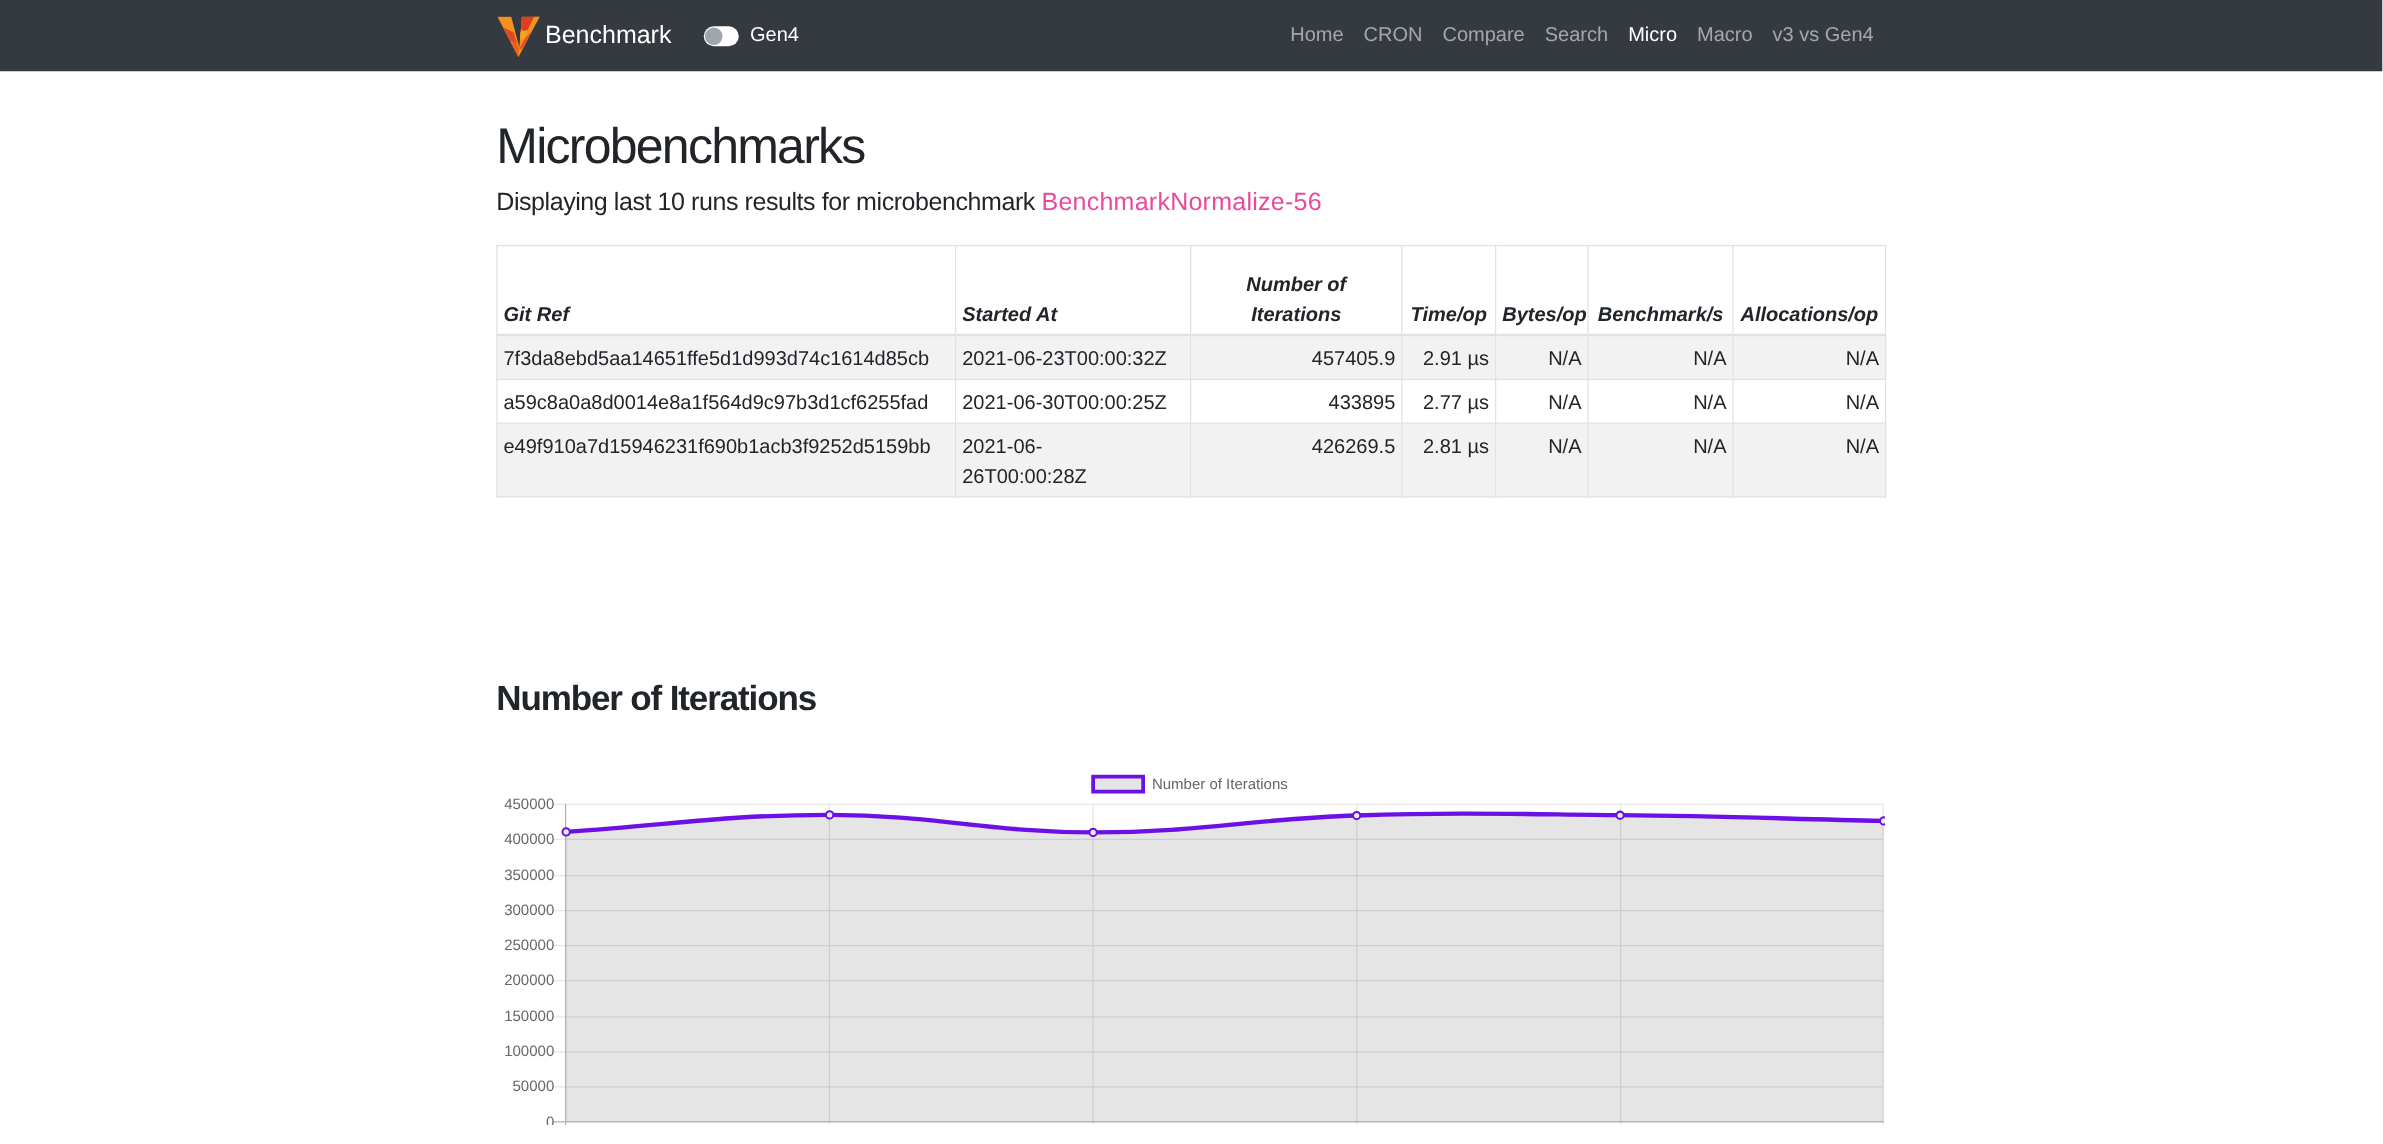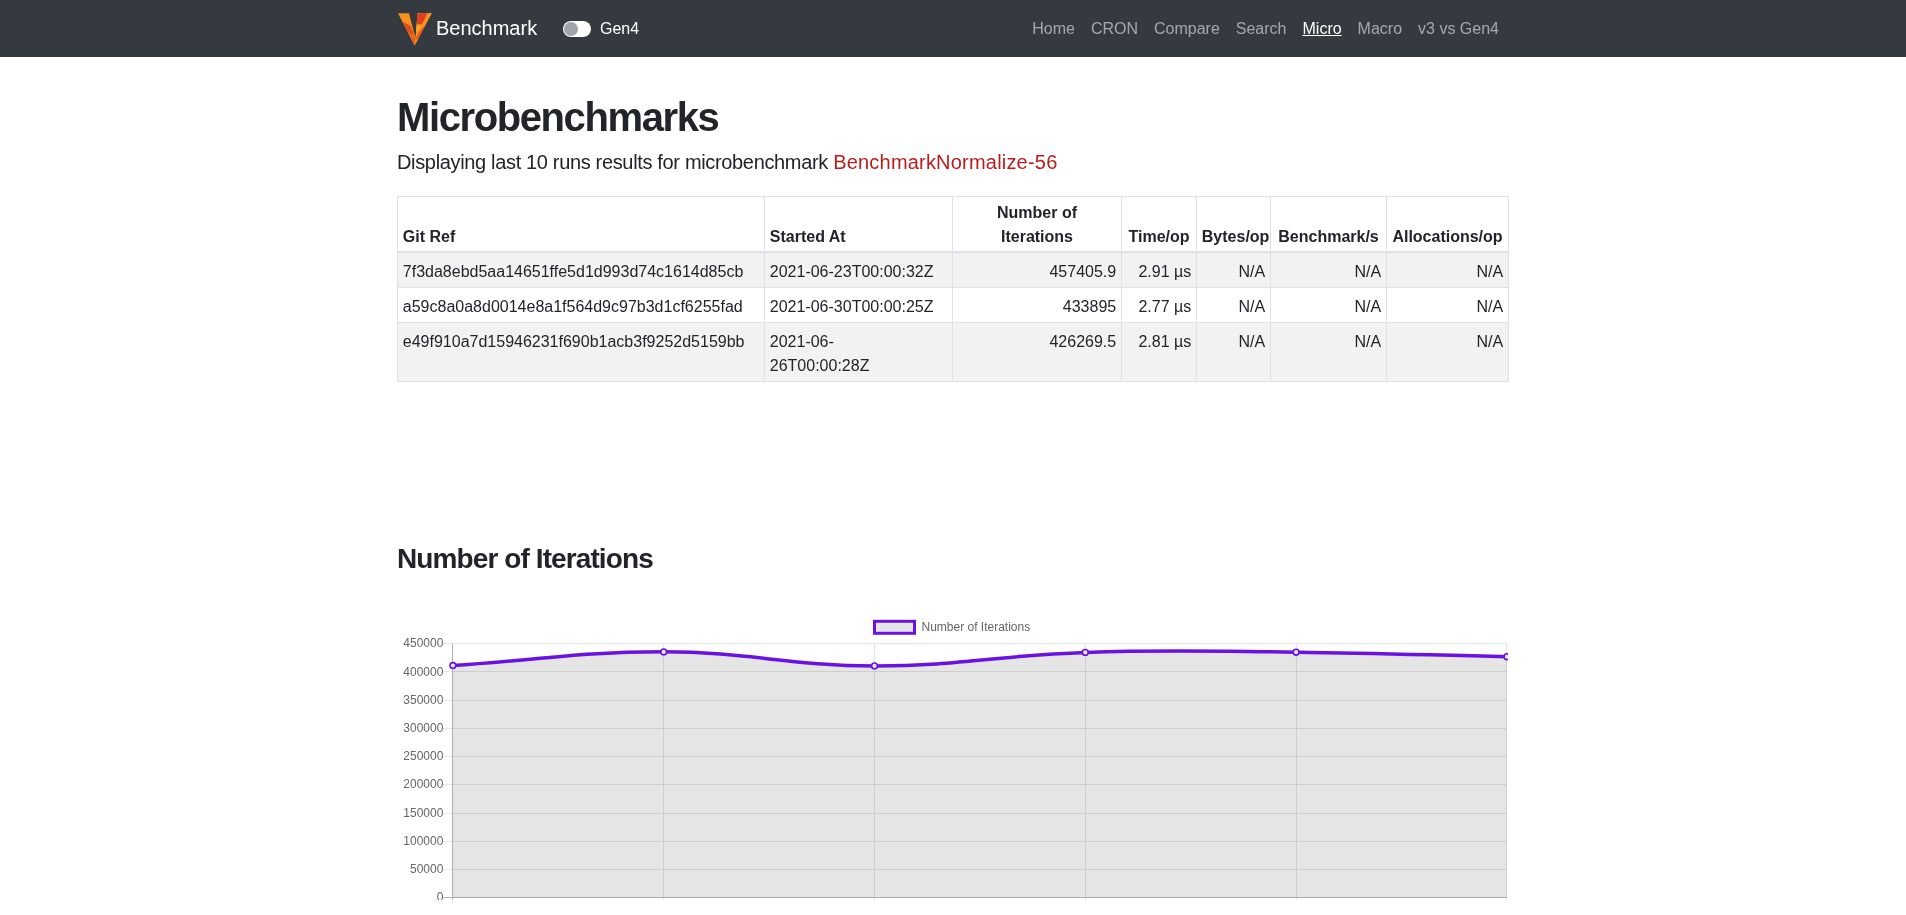--- a/index.html
+++ b/index.html
@@ -10,32 +10,32 @@
 
   
   .navbar { position:absolute; left:0; top:0; width:1906px; height:57px; background:#343a40; }
   .brand-logo { position:absolute; left:398px; top:13px; width:34px; height:33px; }
   .brand-text { position:absolute; left:436px; top:0; height:57px; line-height:57px; color:#fff; font-size:20px; }
   .switch { position:absolute; left:563px; top:21px; width:28px; height:16px; background:#fff; border-radius:8px; }
   .switch .knob { position:absolute; left:1px; top:1px; width:14px; height:14px; border-radius:50%; background:#9fa5ac; }
   .gen4 { position:absolute; left:600px; top:0; height:57px; line-height:57px; color:#fff; font-size:16px; }
   .navlinks { position:absolute; top:0; right:399px; height:57px; line-height:57px; font-size:16px; }
   .navlinks a { color:rgba(255,255,255,.55); text-decoration:none; padding:0 8px; }
-  .navlinks a.active { color:#fff;text-decoration:underline; }
+  .navlinks a.active { color:#fff; }
 
   
-  h1 { position:absolute; left:397px; top:92.5px; font-size:40px; font-weight:700; line-height:1.2; letter-spacing:-1.4px; }
+  h1 { position:absolute; left:397px; top:92.5px; font-size:40px; font-weight:400; line-height:1.2; letter-spacing:-1.4px; }
   .lead { position:absolute; left:397px; top:147px; font-size:20px; line-height:30px; letter-spacing:-0.34px; }
-  .lead a { color:#b91c1c; text-decoration:none; letter-spacing:0.2px; }
+  .lead a { color:#ec4899; text-decoration:none; letter-spacing:0.2px; }
   h3 { position:absolute; left:397px; top:542px; font-size:28px; font-weight:700; line-height:1.2; letter-spacing:-0.9px; }
 
   
   table { position:absolute; left:397px; top:196px; width:1111px; border-collapse:collapse; table-layout:fixed; font-size:16px; }
   th, td { border:1px solid #dee2e6; padding:7px 4.8px 3px; line-height:24px; vertical-align:top; }
-  thead th { vertical-align:bottom; border-bottom-width:2px; font-weight:700; padding-top:4px; padding-bottom:2px; }
+  thead th { vertical-align:bottom; border-bottom-width:2px; font-weight:700; padding-top:20px; padding-bottom:2px;font-style:italic; }
   tbody tr:nth-child(odd) { background:#f2f2f2; }
   .tr { text-align:right; }
   .tc { text-align:center; }
   .tl { text-align:left; }
   th { text-align:center; }
 
   .chartsvg { position:absolute; left:397px; top:585px; }
 </style>
 </head>
 <body>

